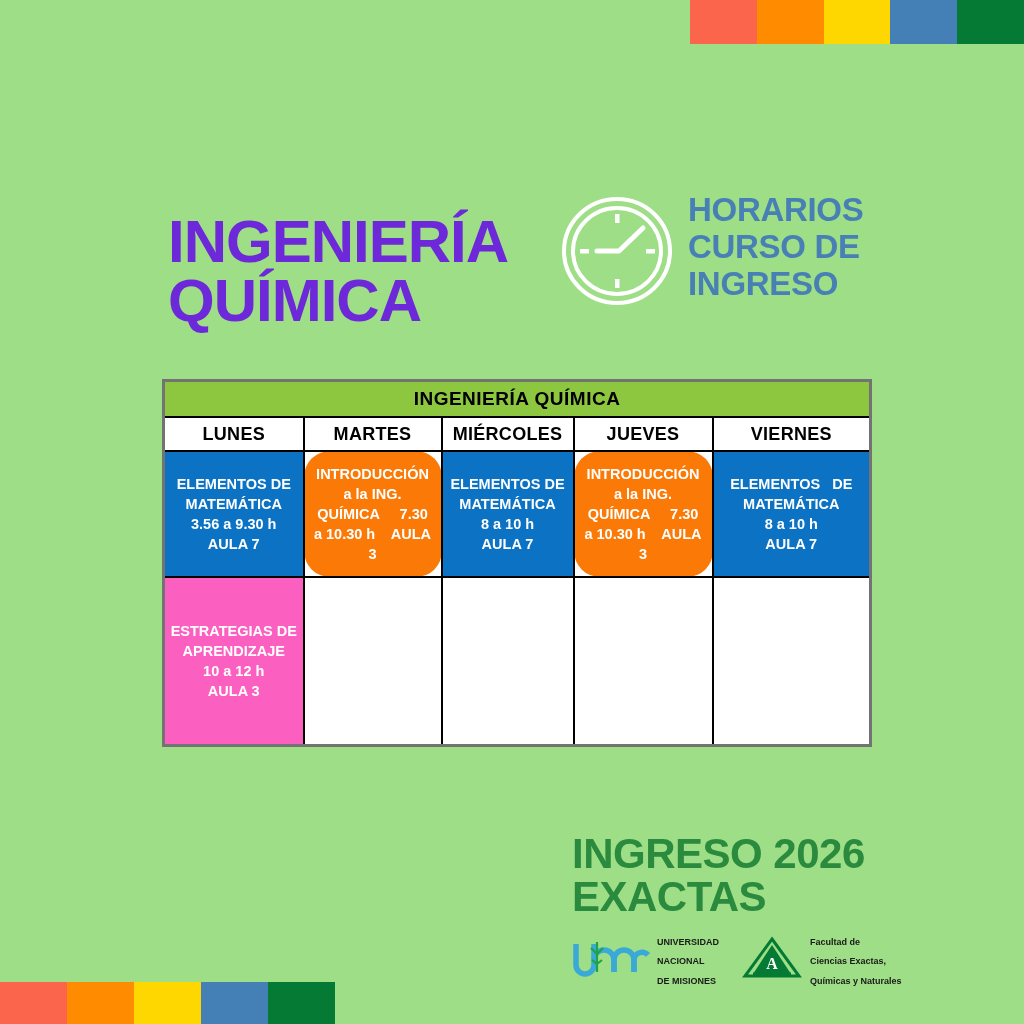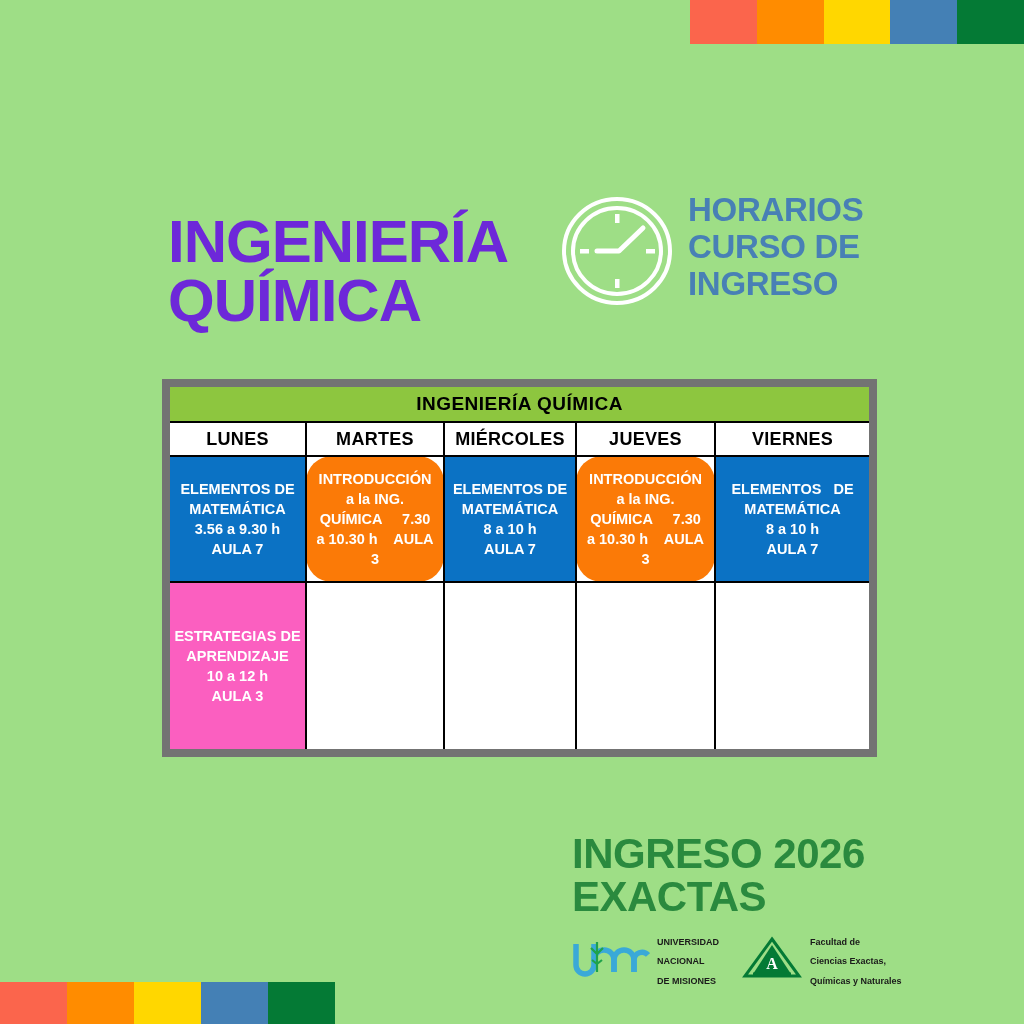--- a/index.html
+++ b/index.html
@@ -40,21 +40,21 @@
     color:#4880b5;font-size:33px;font-weight:bold;line-height:1.12;
     letter-spacing:-0.3px;
   }
   #horarios span{display:block;}
 
   
   #schedule{
     position:absolute;left:162px;top:379px;width:707px;
     border-collapse:collapse;
     table-layout:fixed;
-    border:8px solid #737373;
+    border:3px solid #737373;
     background:#fff;
   }
   #schedule td,#schedule th{
     border:2px solid #000;
     text-align:center;
     vertical-align:middle;
     padding:0;
   }
   #schedule .title-row td{
     background:#8dc63f;

